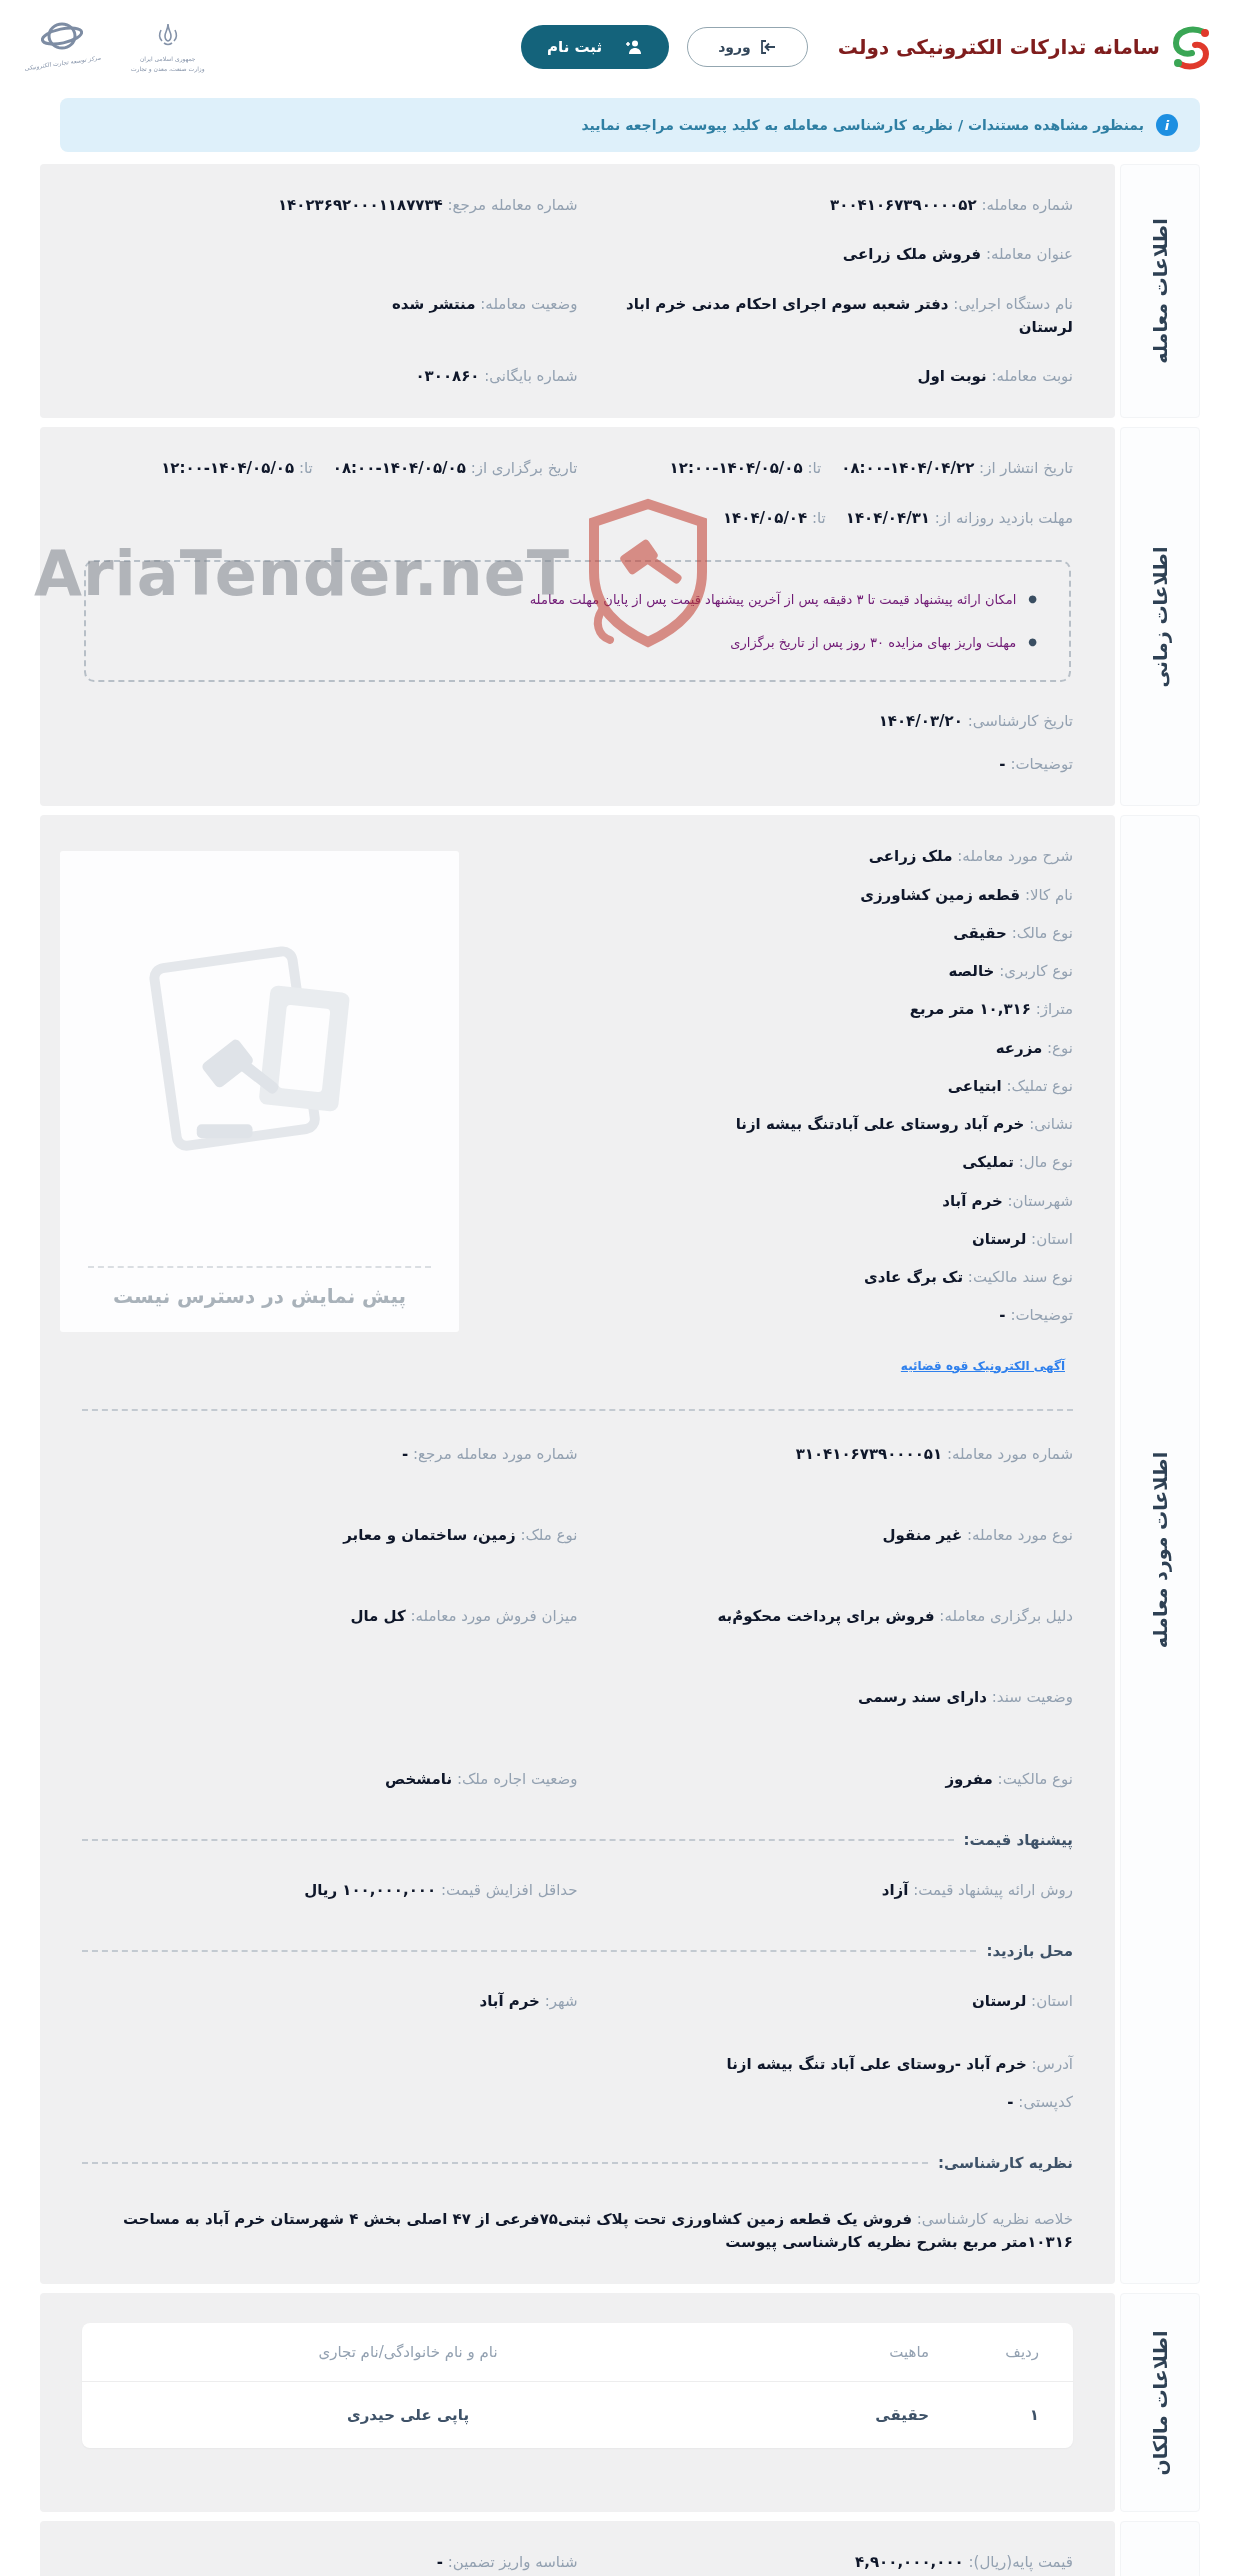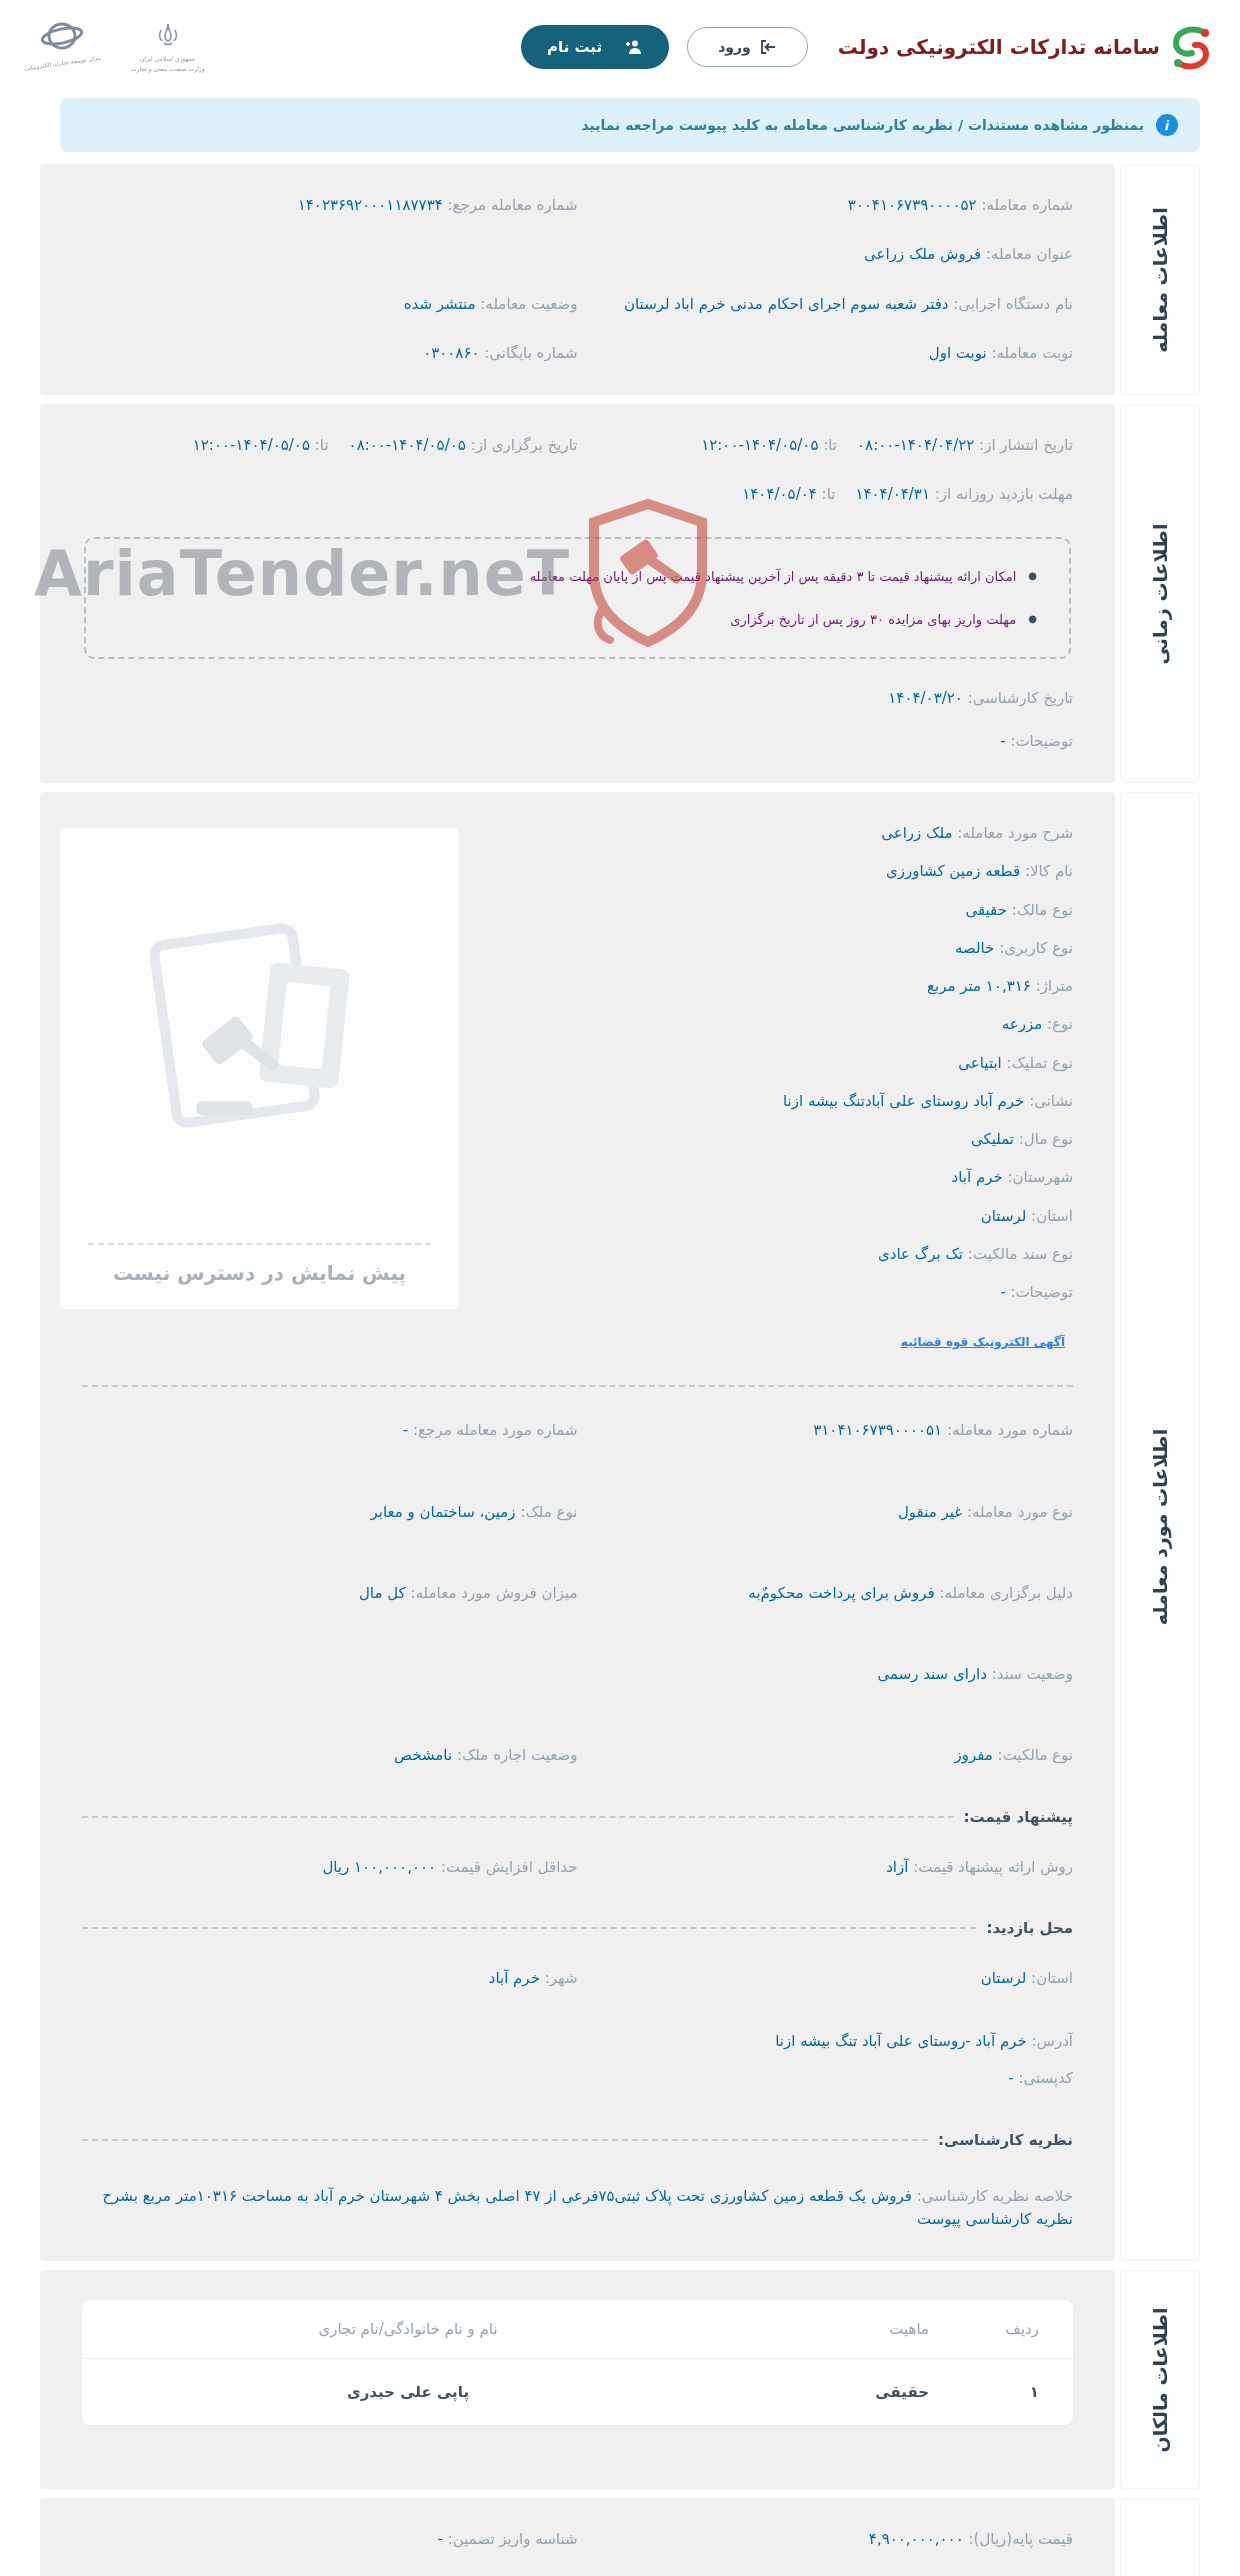--- a/index.html
+++ b/index.html
@@ -21,21 +21,21 @@
   .notice-text{color:#2f7fa3;font-size:14px;font-weight:700;}
   
   .sec{display:flex;margin:0 40px 9px 40px;gap:5px;}
   .sec-label{width:78px;background:#fcfdfe;border:1px solid #f2f4f6;border-radius:4px;position:relative;flex-shrink:0;}
   .sec-label span{position:absolute;top:50%;left:50%;transform:translate(-50%,-50%) rotate(-90deg);white-space:nowrap;font-size:19px;font-weight:700;color:#2e4154;}
   .sec-body{flex:1;background:#f0f0f1;border-radius:4px;padding:30px 42px;position:relative;min-width:0;}
   .grid2{display:grid;grid-template-columns:1fr 1fr;row-gap:26px;}
   .gap-lg{row-gap:58px;}
   .f{font-size:15px;line-height:1.55;}
   .fl{color:#93a1b1;}
-  .fv{color:#0369a1;font-weight:400;}
+  .fv{color:#0f172a;font-weight:700;}
   .fl2{margin-right:20px;}
   .block{display:block;}
   
   .dashed-box{border:2px dashed #b7bfc7;border-radius:10px;margin:30px 2px 28px;padding:30px 32px;display:flex;flex-direction:column;gap:28px;}
   .note{color:#701a75;font-weight:400;font-size:13px;}
   .note::before{content:"●";color:#3a4e62;font-size:10px;margin-left:12px;vertical-align:2px;}
   
   .subject-list .f{display:block;margin-bottom:15px;}
   .link{color:#2f80ed;font-weight:700;font-size:12px;text-decoration:underline;display:inline-block;margin:16px 8px 4px;cursor:pointer;}
   .sep{border:none;border-top:2px dashed #c3cad1;margin:32px 0;}

